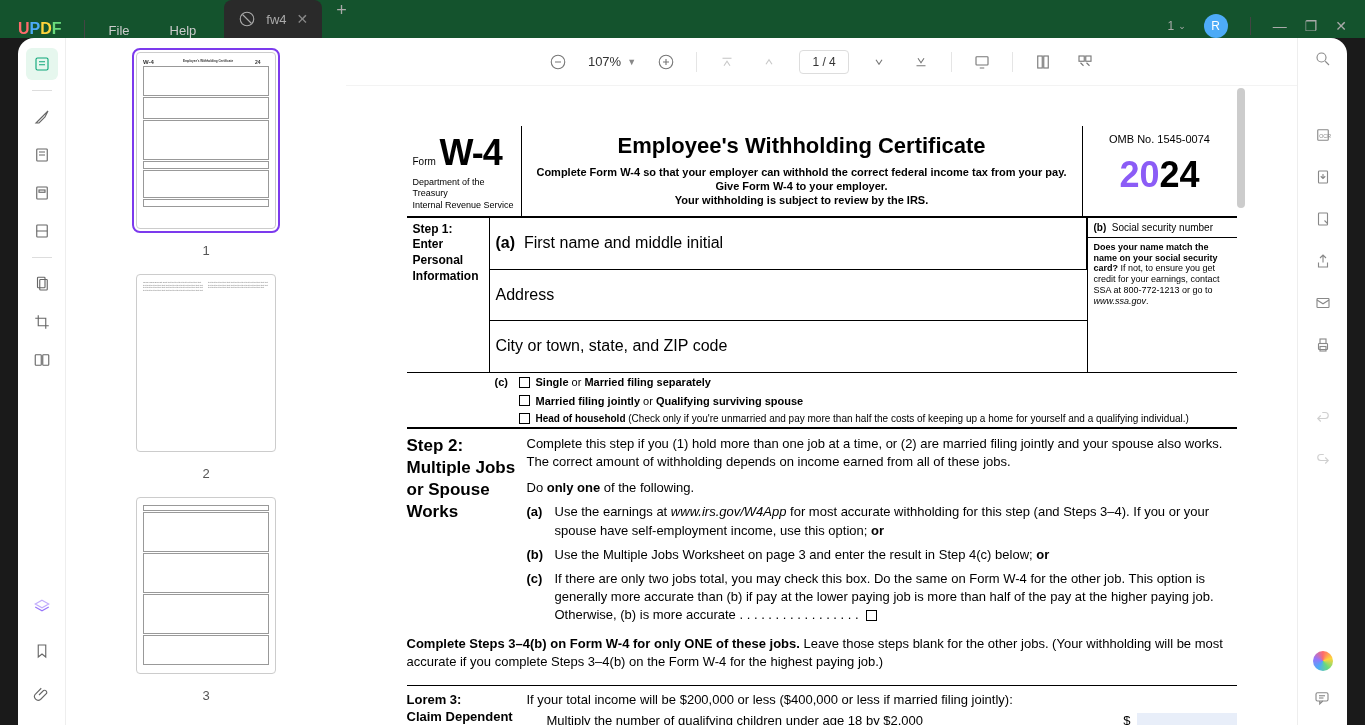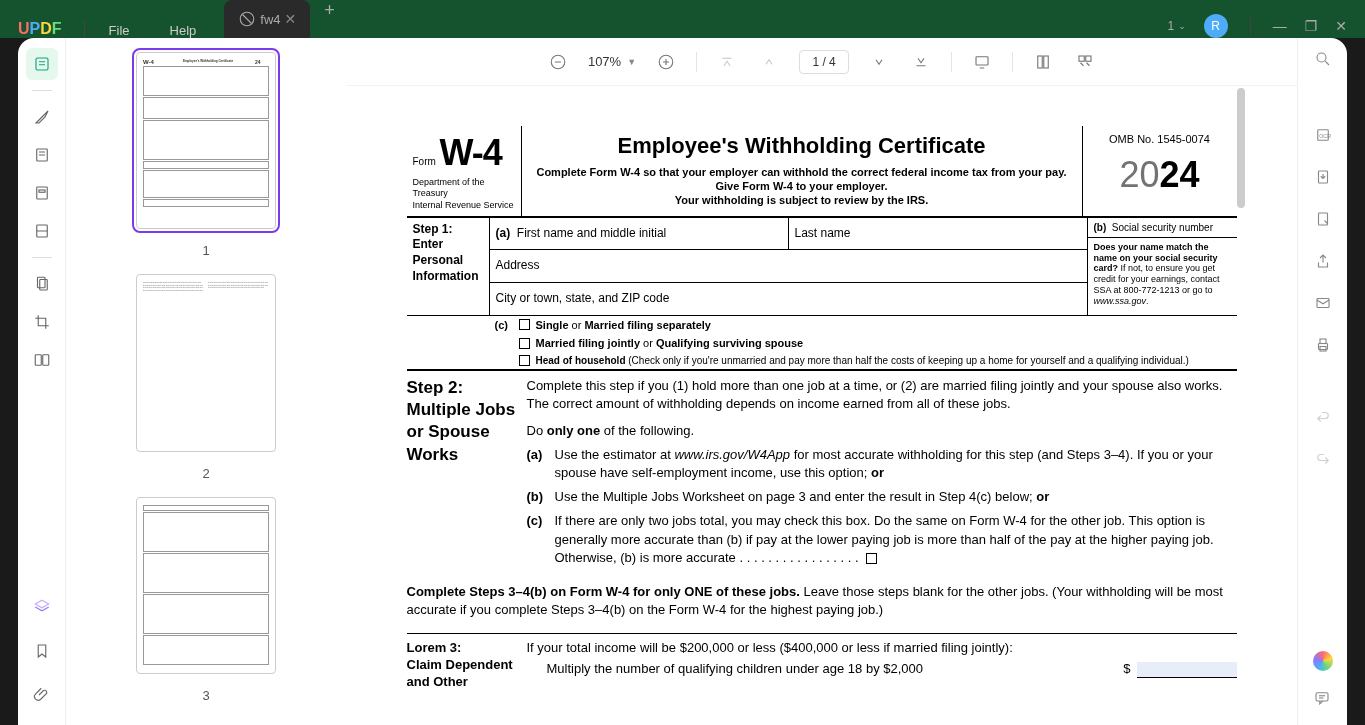--- a/index.html
+++ b/index.html
@@ -5,21 +5,21 @@
 * { margin:0; padding:0; box-sizing:border-box; font-family:Arial,Helvetica,sans-serif; }
 body { background:#1a1a1a; width:1365px; height:725px; overflow:hidden; position:relative; }
 
 
 .titlebar { height:38px; background:#14532d; display:flex; align-items:flex-end; color:#ccc; font-size:13px; }
 .logo { padding:0 18px; font-weight:bold; font-size:16px; }
 .logo .u{color:#ff6b6b}.logo .p{color:#4dabf7}.logo .d{color:#ffd43b}.logo .f{color:#69db7c}
 .tb-sep{width:1px;height:18px;background:#444;margin:0 4px}
 .menu-item{padding:0 20px;cursor:pointer}
 .tabs{display:flex;margin-left:8px}
-.tab{display:flex;align-items:center;padding:0 14px;height:38px;gap:4px;color:#aaa}
+.tab{display:flex;align-items:center;padding:0 14px;height:38px;gap:10px;color:#aaa}
 .tab.active{background:#2a2a2a;border-radius:8px 8px 0 0}
 .tab-close{color:#888;font-size:14px;cursor:pointer}
 .tab-new{padding:0 14px;color:#aaa;font-size:18px;cursor:pointer}
 .tb-right{margin-left:auto;display:flex;align-items:center;gap:18px;padding-right:18px;color:#aaa}
 .page-ind{display:flex;align-items:center;gap:4px;font-size:12px}
 .avatar{width:24px;height:24px;border-radius:50%;background:#4dabf7;color:#fff;display:flex;align-items:center;justify-content:center;font-size:12px}
 .win-btn{cursor:pointer;font-size:14px}
 
 
 .main{position:absolute;top:38px;left:18px;right:18px;bottom:0;background:#fff;border-radius:16px 16px 0 0;display:flex;overflow:hidden}
@@ -55,28 +55,28 @@
 .hdr-l{width:115px;border-right:1px solid #000;padding:4px 6px;display:flex;flex-direction:column}
 .form-lbl{font-size:10px}
 .w4{font-size:36px;font-weight:bold;letter-spacing:-1px}
 .dept{font-size:9px;margin-top:auto}
 .hdr-c{flex:1;text-align:center;padding:6px}
 .cert-title{font-size:22px;font-weight:bold;margin-bottom:4px}
 .cert-sub{font-size:11px;font-weight:bold}
 .hdr-r{width:155px;border-left:1px solid #000;text-align:center;padding:6px}
 .omb{font-size:11px}
 .year{font-size:36px;font-weight:bold;margin-top:6px}
-.yr-light{color:#737373;font-weight:normal}
+.yr-light{color:#8b5cf6;font-weight:bold}
 
 .step1{display:flex;border-bottom:1px solid #000}
 .step-lbl{width:82px;padding:4px 6px;font-size:12px}
 .step-lbl b{font-weight:bold}
 .step1-mid{flex:1;border-left:1px solid #000}
 .field-row{display:flex;border-bottom:1px solid #000}
-.field{padding:8px 6px;font-size:12px}
+.field{padding:15px 6px;font-size:16px}
 .f-a{flex:1;border-right:1px solid #000}
 .f-b{flex:1}
 .step1-r{width:150px;border-left:1px solid #000;font-size:10px}
 .ssn{padding:3px 6px;border-bottom:1px solid #000}
 .match{padding:4px 6px;font-size:9px;line-height:1.2}
 
 .c-row{display:flex;padding:2px 0 2px 88px;font-size:11px;align-items:center;gap:6px}
 .c-lbl{font-weight:bold;width:18px}
 .cbox{width:11px;height:11px;border:1px solid #000;display:inline-block;flex-shrink:0}
 .c-row .txt b{font-weight:bold}
@@ -331,21 +331,20 @@
             <div class="omb">OMB No. 1545-0074</div>
             <div class="year"><span class="yr-light">20</span><span>24</span></div>
           </div>
         </div>
 
         <div class="step1">
           <div class="step-lbl"><b>Step 1:</b><br><b>Enter Personal Information</b></div>
           <div class="step1-mid">
             <div class="field-row">
               <div class="field f-a"><b>(a)</b>&nbsp;&nbsp;<span>First name and middle initial</span></div>
-              <div class="field f-b">Last name</div>
             </div>
             <div class="field-row">
                 <div class="field" style="flex:1">Address</div>
               </div>
             <div class="field-row" style="border-bottom:none">
                 <div class="field" style="flex:1">City or town, state, and ZIP code</div>
               </div>
           </div>
           <div class="step1-r">
             <div class="ssn"><b>(b)</b>&nbsp;&nbsp;<span>Social security number</span></div>
@@ -372,34 +371,34 @@
         </div>
 
 
         <div class="step2">
           <div class="s2-lbl"><b>Step 2:</b><br><b>Multiple Jobs or Spouse Works</b></div>
           <div class="s2-body">
             <div>Complete this step if you (1) hold more than one job at a time, or (2) are married filing jointly and your spouse also works. The correct amount of withholding depends on income earned from all of these jobs.</div>
             <div style="margin-top:8px"><span>Do </span><b>only one</b><span> of the following.</span></div>
             <div class="opt-row">
                 <span class="opt-l">(a)</span>
-                <span class="opt-t"><span>Use the estimator at </span><i>www.irs.gov/W4App</i><span> for most accurate withholding for this step (and Steps 3–4). If you or your spouse have self-employment income, use this option; </span><b>or</b></span>
+                <span class="opt-t"><span>Use the earnings at </span><i>www.irs.gov/W4App</i><span> for most accurate withholding for this step (and Steps 3–4). If you or your spouse have self-employment income, use this option; </span><b>or</b></span>
               </div>
             <div class="opt-row">
                 <span class="opt-l">(b)</span>
                 <span class="opt-t"><span>Use the Multiple Jobs Worksheet on page 3 and enter the result in Step 4(c) below; </span><b>or</b></span>
               </div>
             <div class="opt-row">
                 <span class="opt-l">(c)</span>
                 <span class="opt-t"><span>If there are only two jobs total, you may check this box. Do the same on Form W-4 for the other job. This option is generally more accurate than (b) if pay at the lower paying job is more than half of the pay at the higher paying job. Otherwise, (b) is more accurate</span><span>   .    .    .    .    .    .    .    .    .    .    .    .    .    .    .    .    .</span>&nbsp;&nbsp;<span class="cbox" style="vertical-align:middle"></span></span>
               </div>
           </div>
         </div>
 
-        <div class="para" style="margin-top:10px"><b>Complete Steps 3–4(b) on Form W-4 for only ONE of these jobs.</b><span> Leave those steps blank for the other jobs. (Your withholding will be most accurate if you complete Steps 3–4(b) on the Form W-4 for the highest paying job.)</span></div>
+        <div class="para" style="margin-top:4px"><b>Complete Steps 3–4(b) on Form W-4 for only ONE of these jobs.</b><span> Leave those steps blank for the other jobs. (Your withholding will be most accurate if you complete Steps 3–4(b) on the Form W-4 for the highest paying job.)</span></div>
 
         <div class="step3">
           <div class="s3-lbl"><b>Lorem 3:</b><br><b>Claim Dependent and Other</b></div>
           <div class="s3-body">
             <div>If your total income will be $200,000 or less ($400,000 or less if married filing jointly):</div>
             <div class="dep-row">
                 <span class="dt">Multiply the number of qualifying children under age 18 by $2,000</span>
                 <span class="dollar">$</span>
                 <span class="dep-amt"></span>
               </div>

